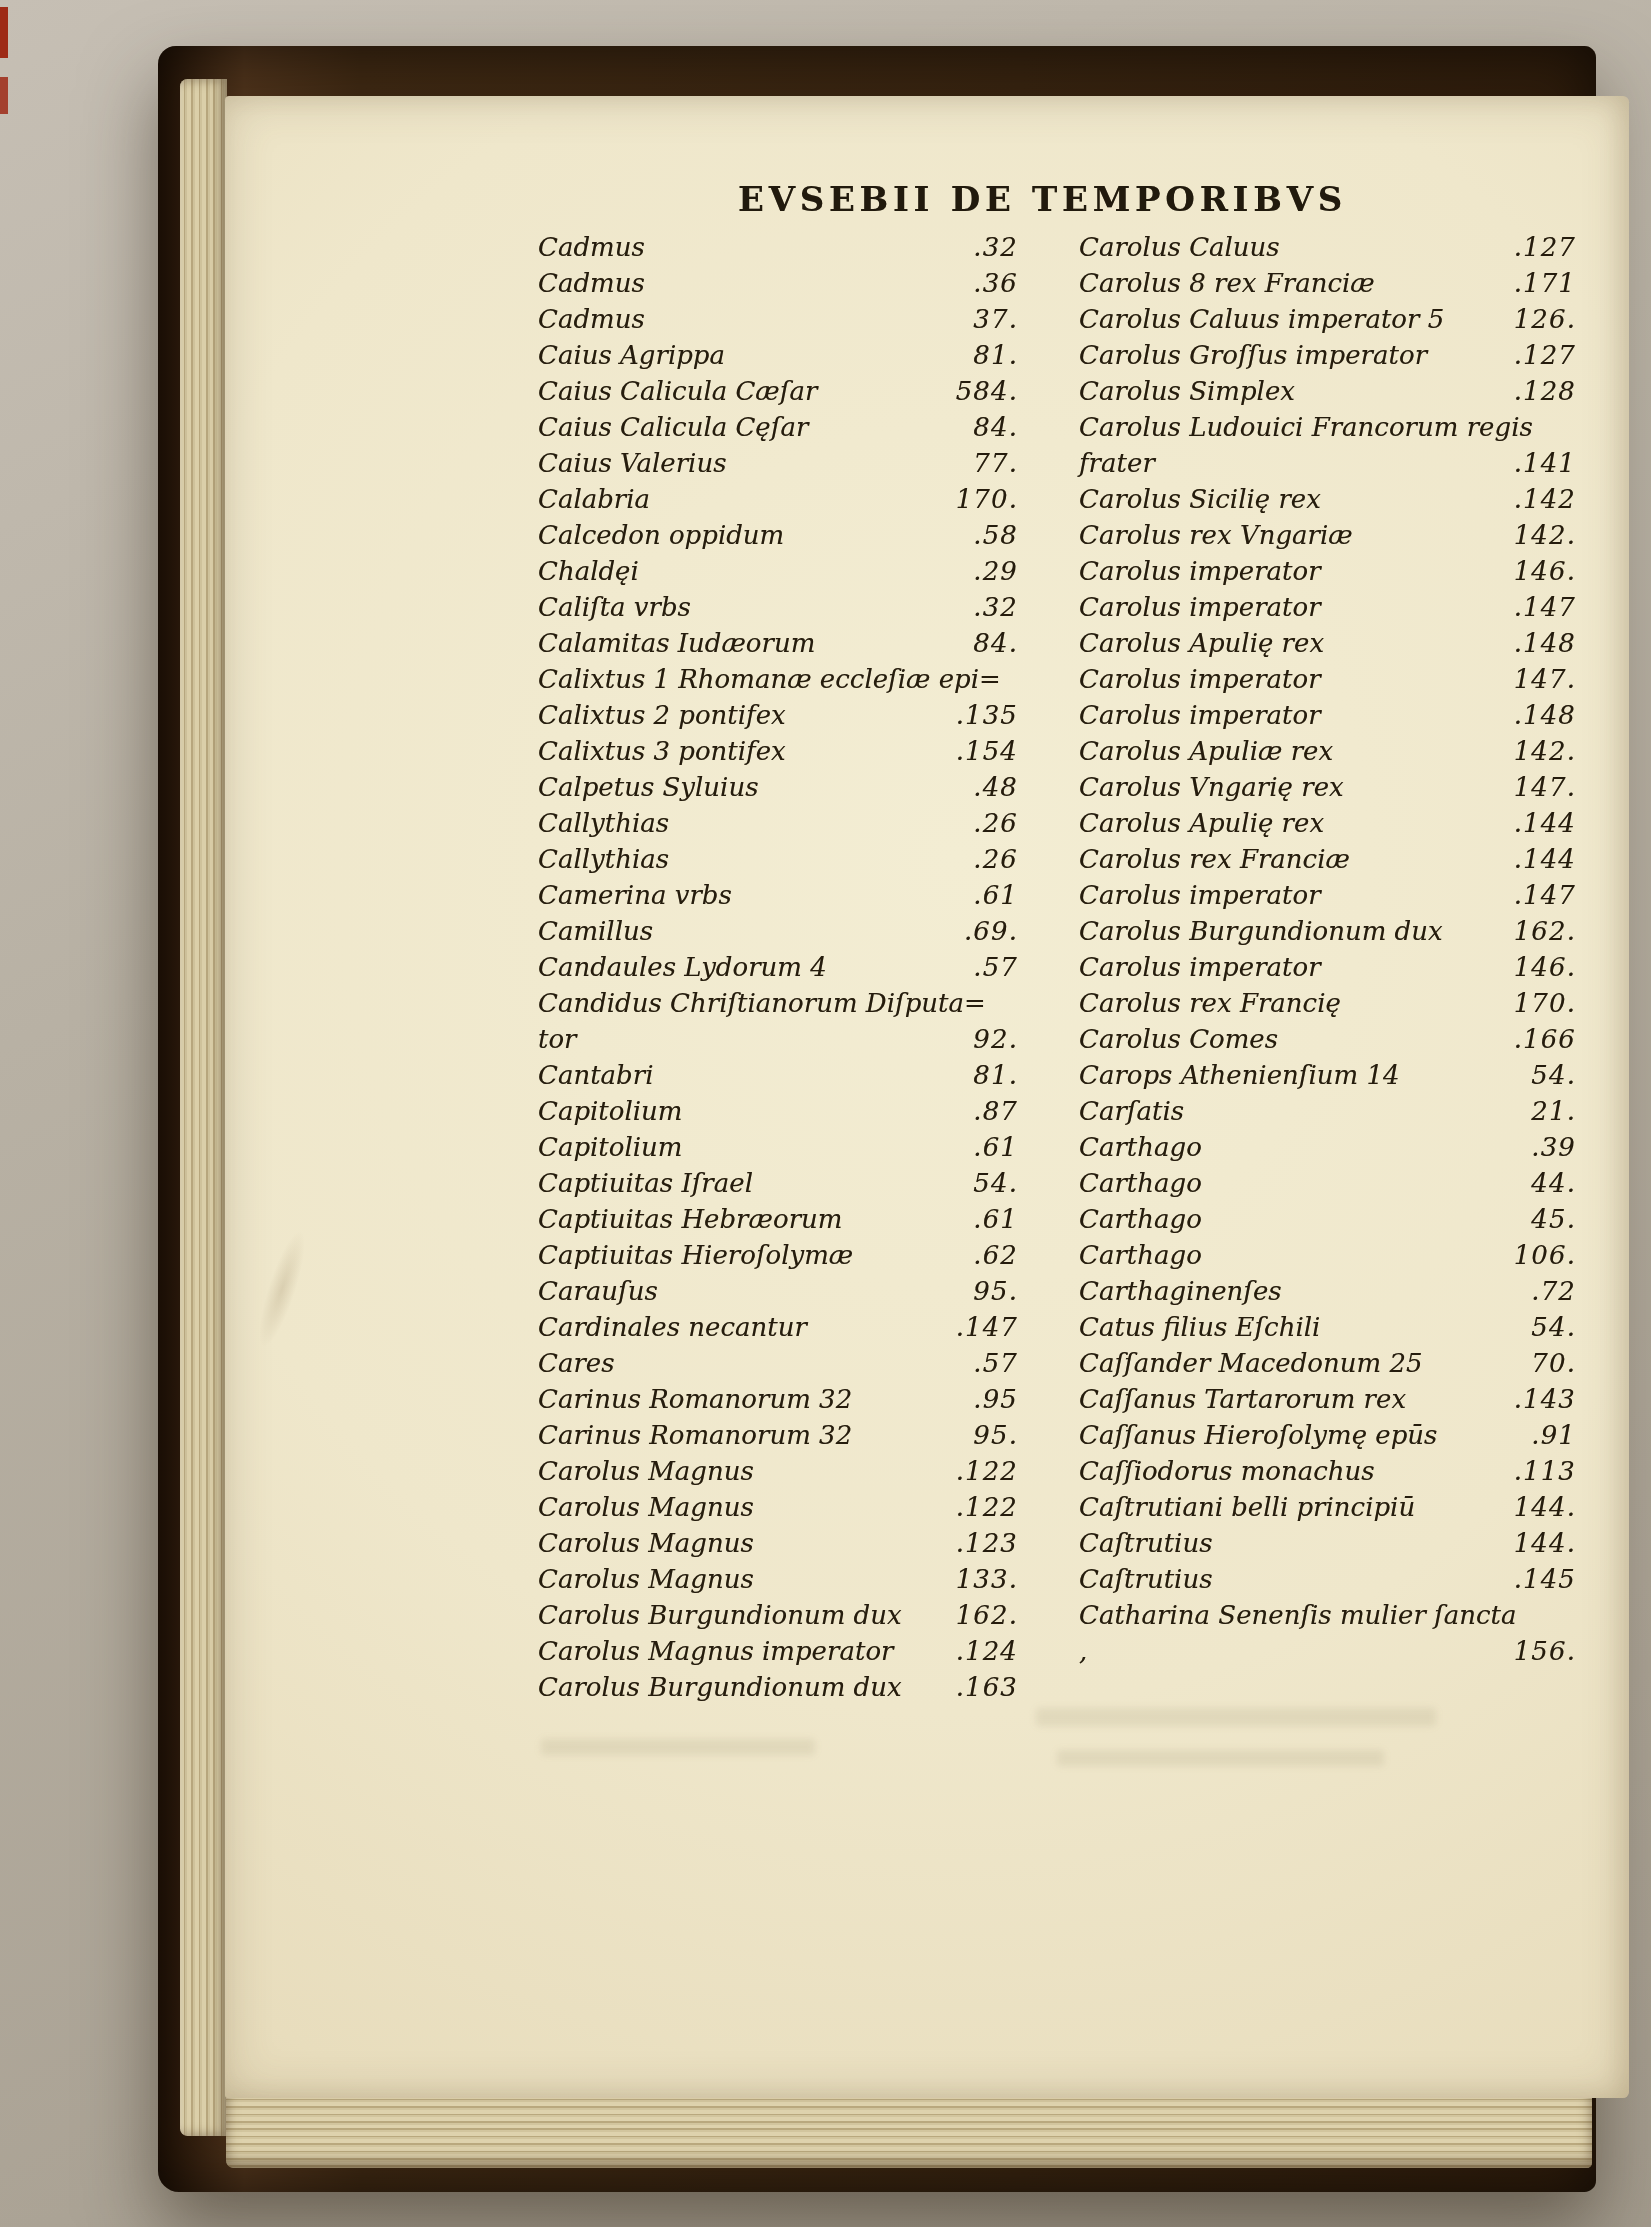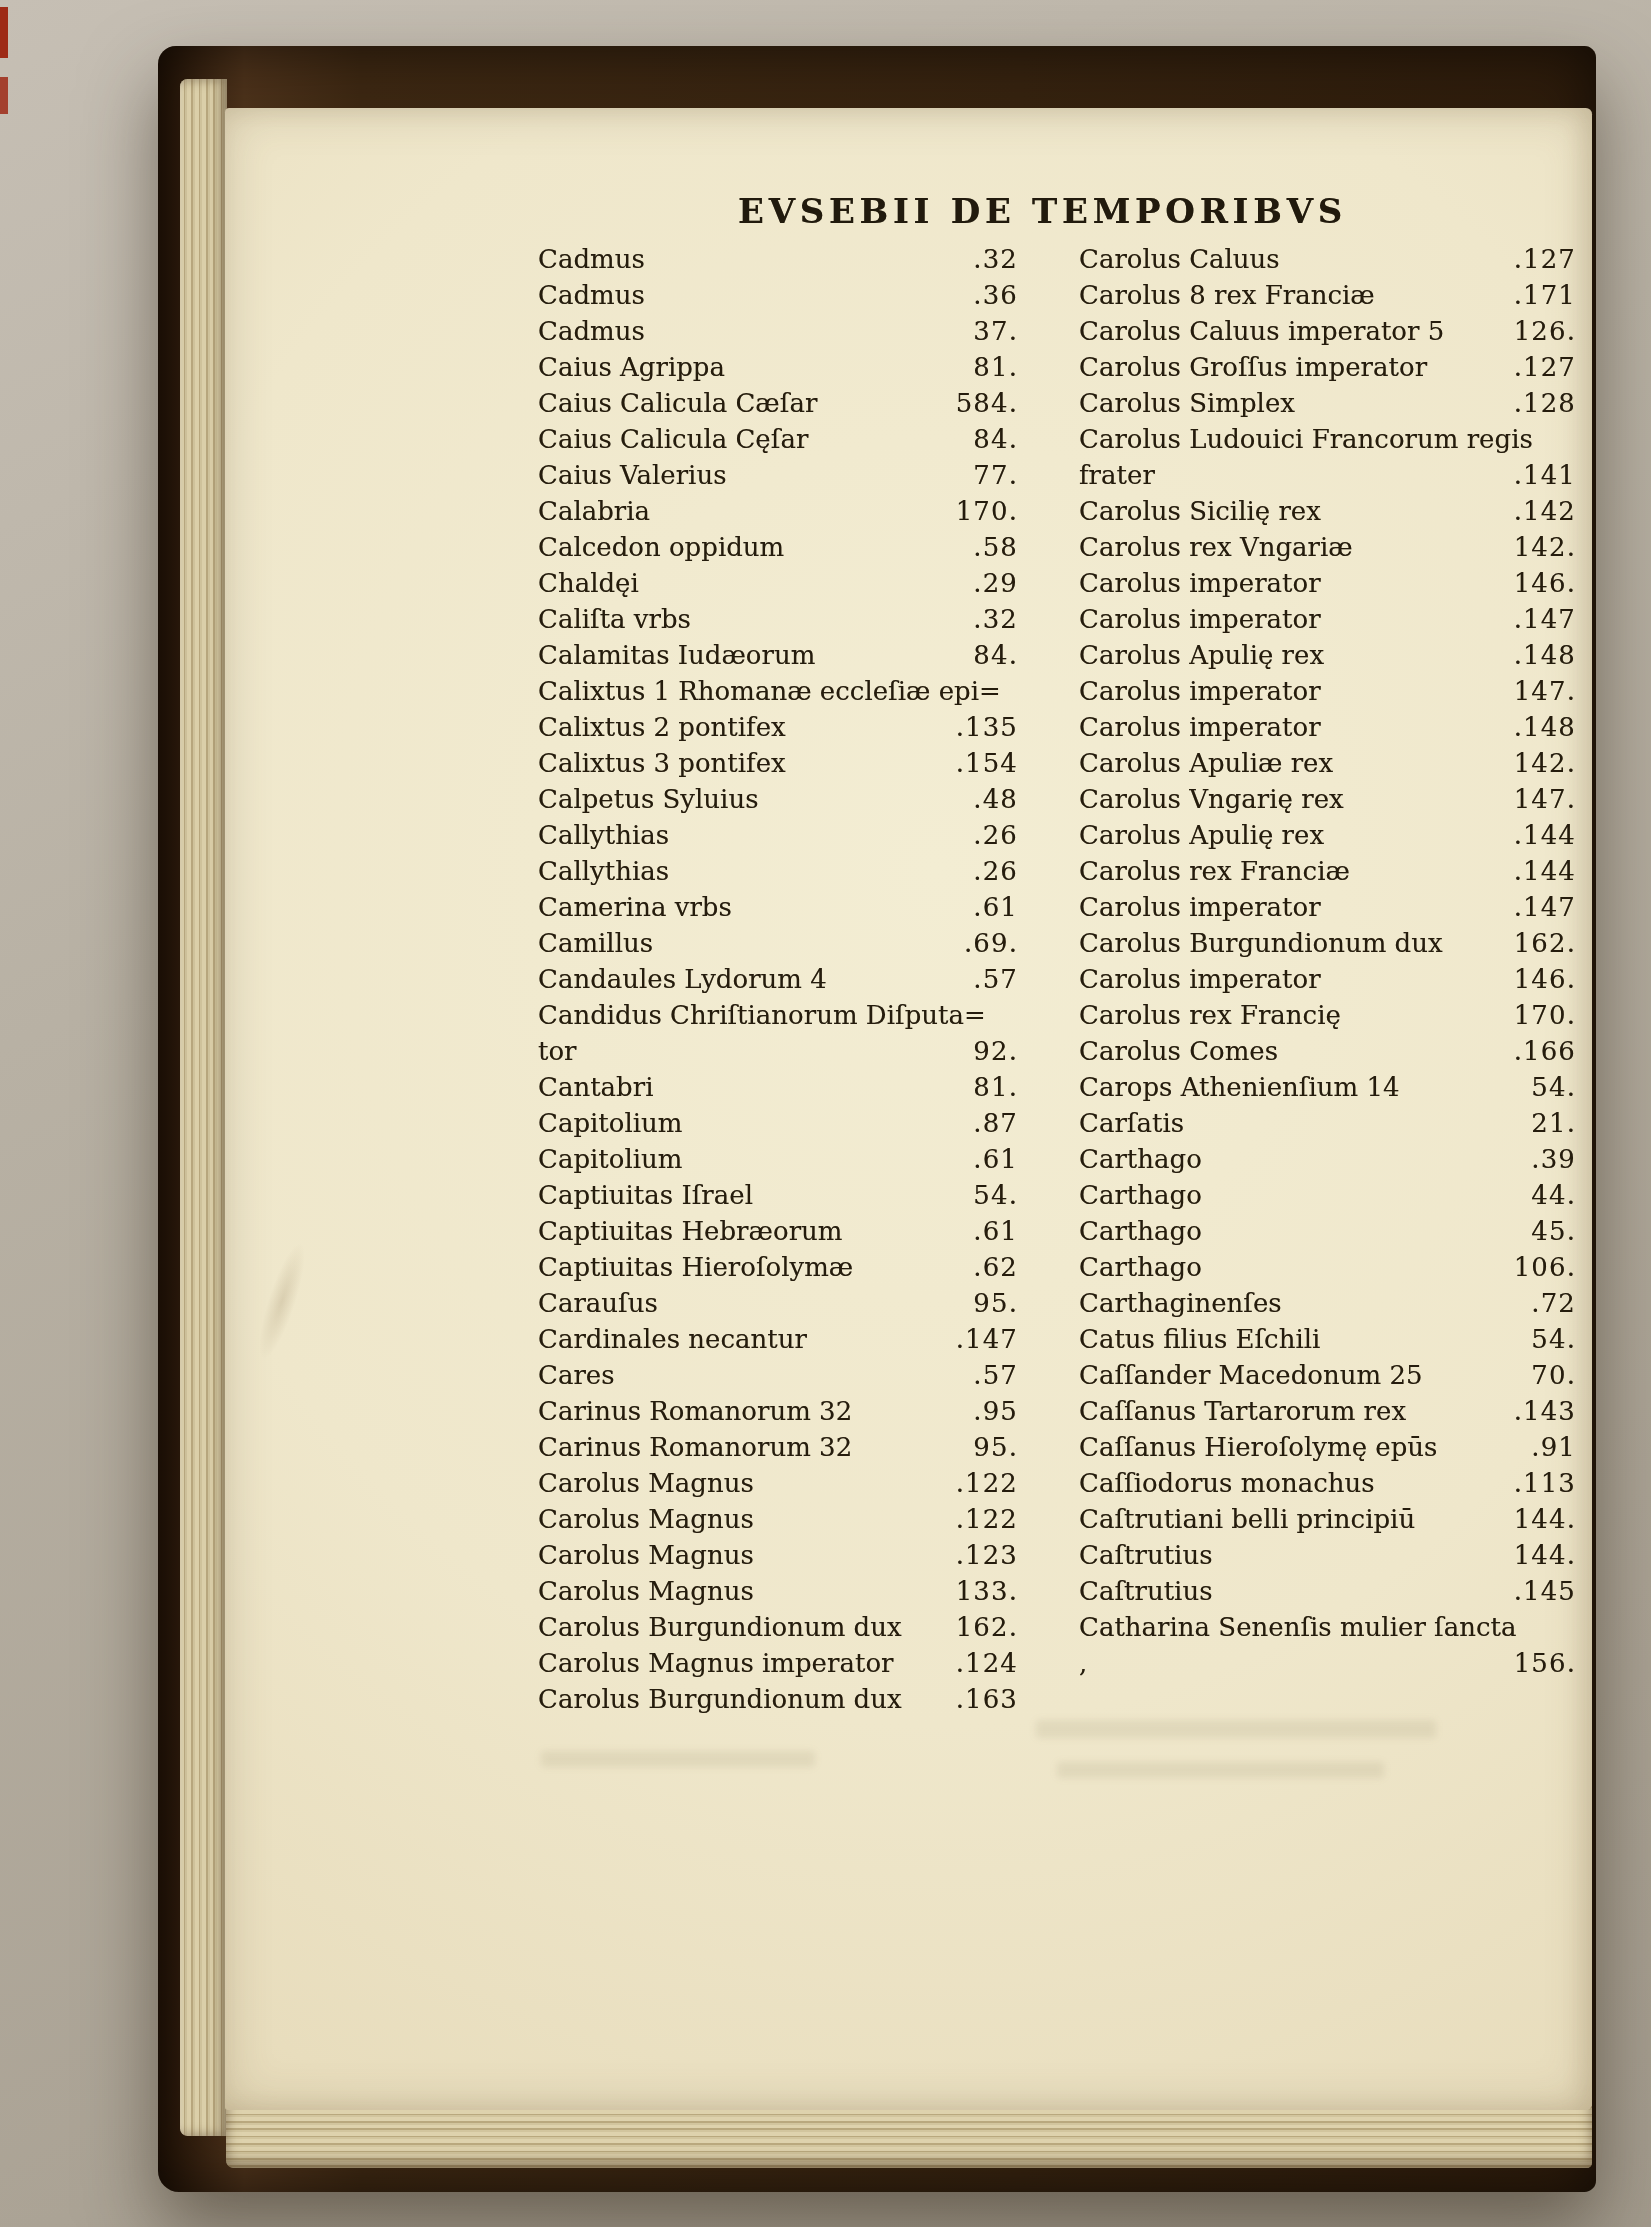--- a/index.html
+++ b/index.html
@@ -24,25 +24,26 @@
     border-radius:7.4px 0 0 7.4px;
     box-shadow:inset -5.3px 0 11.6px rgba(60,40,20,.55), inset 2.1px 0 4.2px rgba(255,250,230,.35);
   }
   .page-stack-bottom{
     position:absolute;left:226px;top:2095px;width:1366px;height:73px;
     background:repeating-linear-gradient(180deg,#ded2ad 0 3.7px,#b9a87e 3.7px 5.3px,#d2c59e 5.3px 7.4px);
     border-radius:0 0 5.3px 7.4px;
     box-shadow:inset 0 -6.3px 12.6px rgba(60,40,20,.55);
   }
   .paper{
-    position:absolute;left:225px;top:108px;width:1367px;height:2002px;
+    position:absolute;left:225px;top:96px;width:1367px;height:2002px;
     background:
       radial-gradient(130% 95% at 52% 38%, #f3edd3 0%, #efe7cb 45%, #e8ddbd 72%, #dccfa9 92%, #cfc096 100%);
     border-radius:4.2px 6.3px 6.3px 3.2px;
     box-shadow:inset 0 0 47px rgba(95,75,40,.22), inset -9.5px 0 21px rgba(95,75,40,.12);
+    padding-left:37px;
   }
   .crease{
     position:absolute;left:41px;top:1106px;width:32px;height:174px;
     background:radial-gradient(60% 50% at 50% 50%, rgba(120,95,55,.18), rgba(120,95,55,0) 70%);
     transform:rotate(18deg);
   }
   .smudge{
     position:absolute;background:rgba(110,95,60,.10);filter:blur(3.7px);border-radius:4.2px;
   }
   .smudge.s1{left:811px;top:1612px;width:400px;height:18px;}
@@ -54,21 +55,21 @@
     text-align:center;font-size:34px;font-weight:700;letter-spacing:4.7px;
     color:#211a0d;text-shadow:0 0 0.5px rgba(35,25,10,.55);
     white-space:nowrap;
   }
   .columns{
     position:absolute;left:313px;top:133px;width:1010px;
     display:flex;gap:33px;
     font-size:26px;color:#251c0d;
     text-shadow:0 0 0.5px rgba(40,30,12,.45);
   }
-  .col{display:block;}
+  .col{display:block;font-style:italic;}
   .col-left{flex:0 0 480px;width:480px;}
   .col-right{flex:0 0 497px;width:497px;margin-left:28px;}
   .row{
     display:flex;justify-content:space-between;align-items:baseline;
     height:36px;line-height:36px;white-space:nowrap;
   }
   .label{flex:0 1 auto;}
   .num{flex:0 0 auto;margin-left:9.5px;letter-spacing:1.1px;}
 </style>
 </head>

